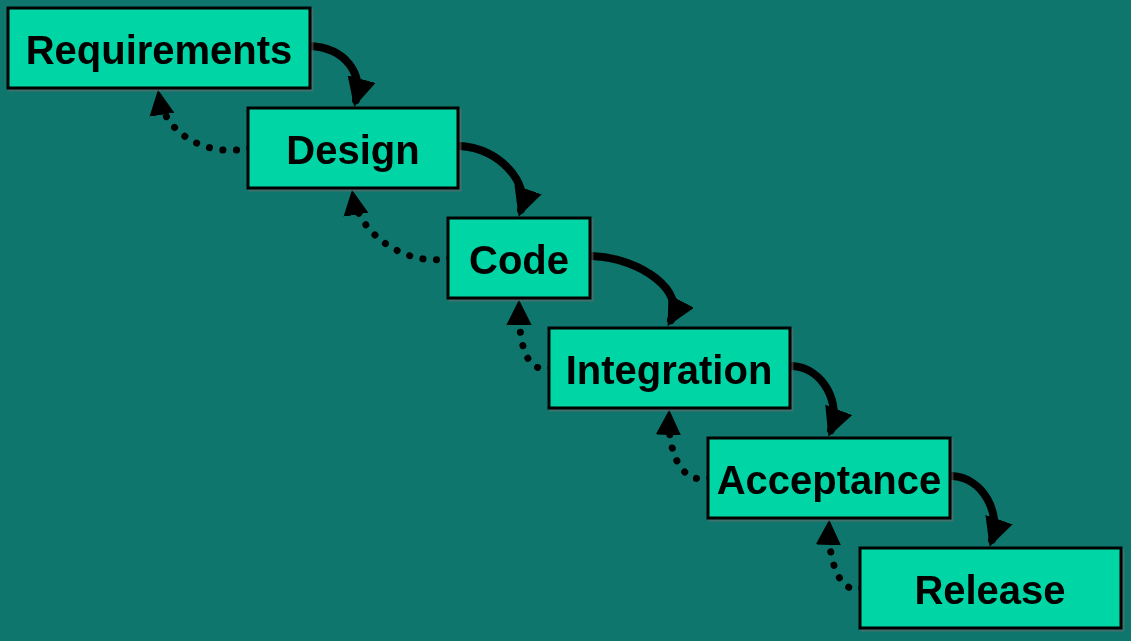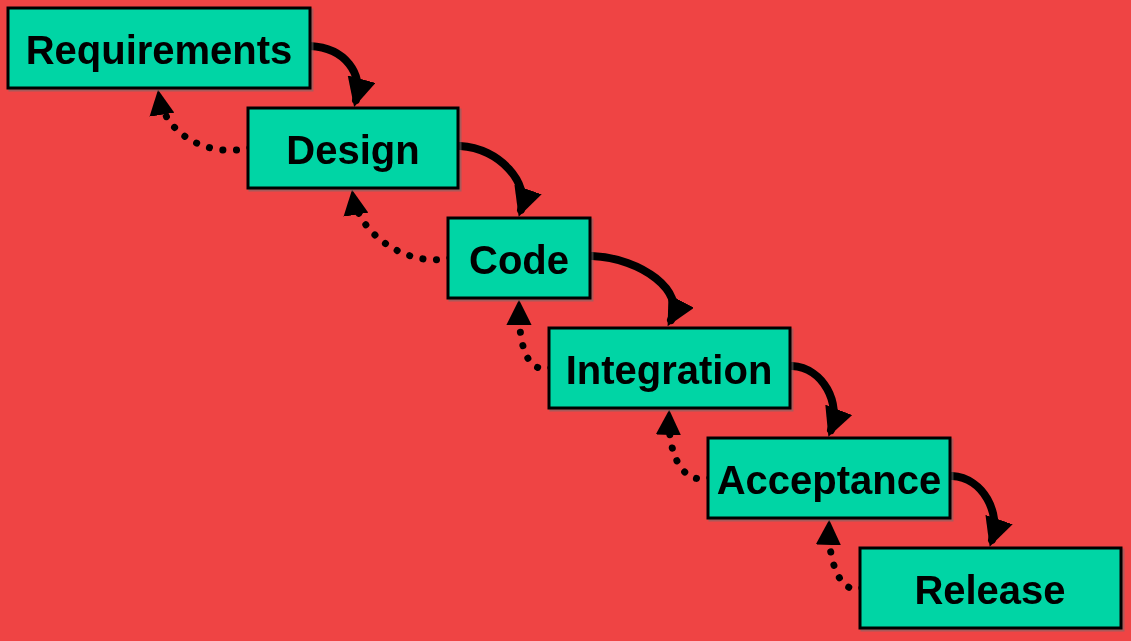--- a/index.html
+++ b/index.html
@@ -4,21 +4,21 @@
 <style>
   html, body {
     margin: 0;
     padding: 0;
     background: #FFFFFF;
   }
   .canvas {
     position: relative;
     width: 1131px;
     height: 641px;
-    background: #ef4444;
+    background: #0f766e;
     overflow: hidden;
   }
   svg { display: block; }
   .stage {
     filter: drop-shadow(2px 2.5px 0 rgba(110,110,110,0.55));
   }
   .stage rect {
     stroke-width: 3;
   }
   .stage text {

